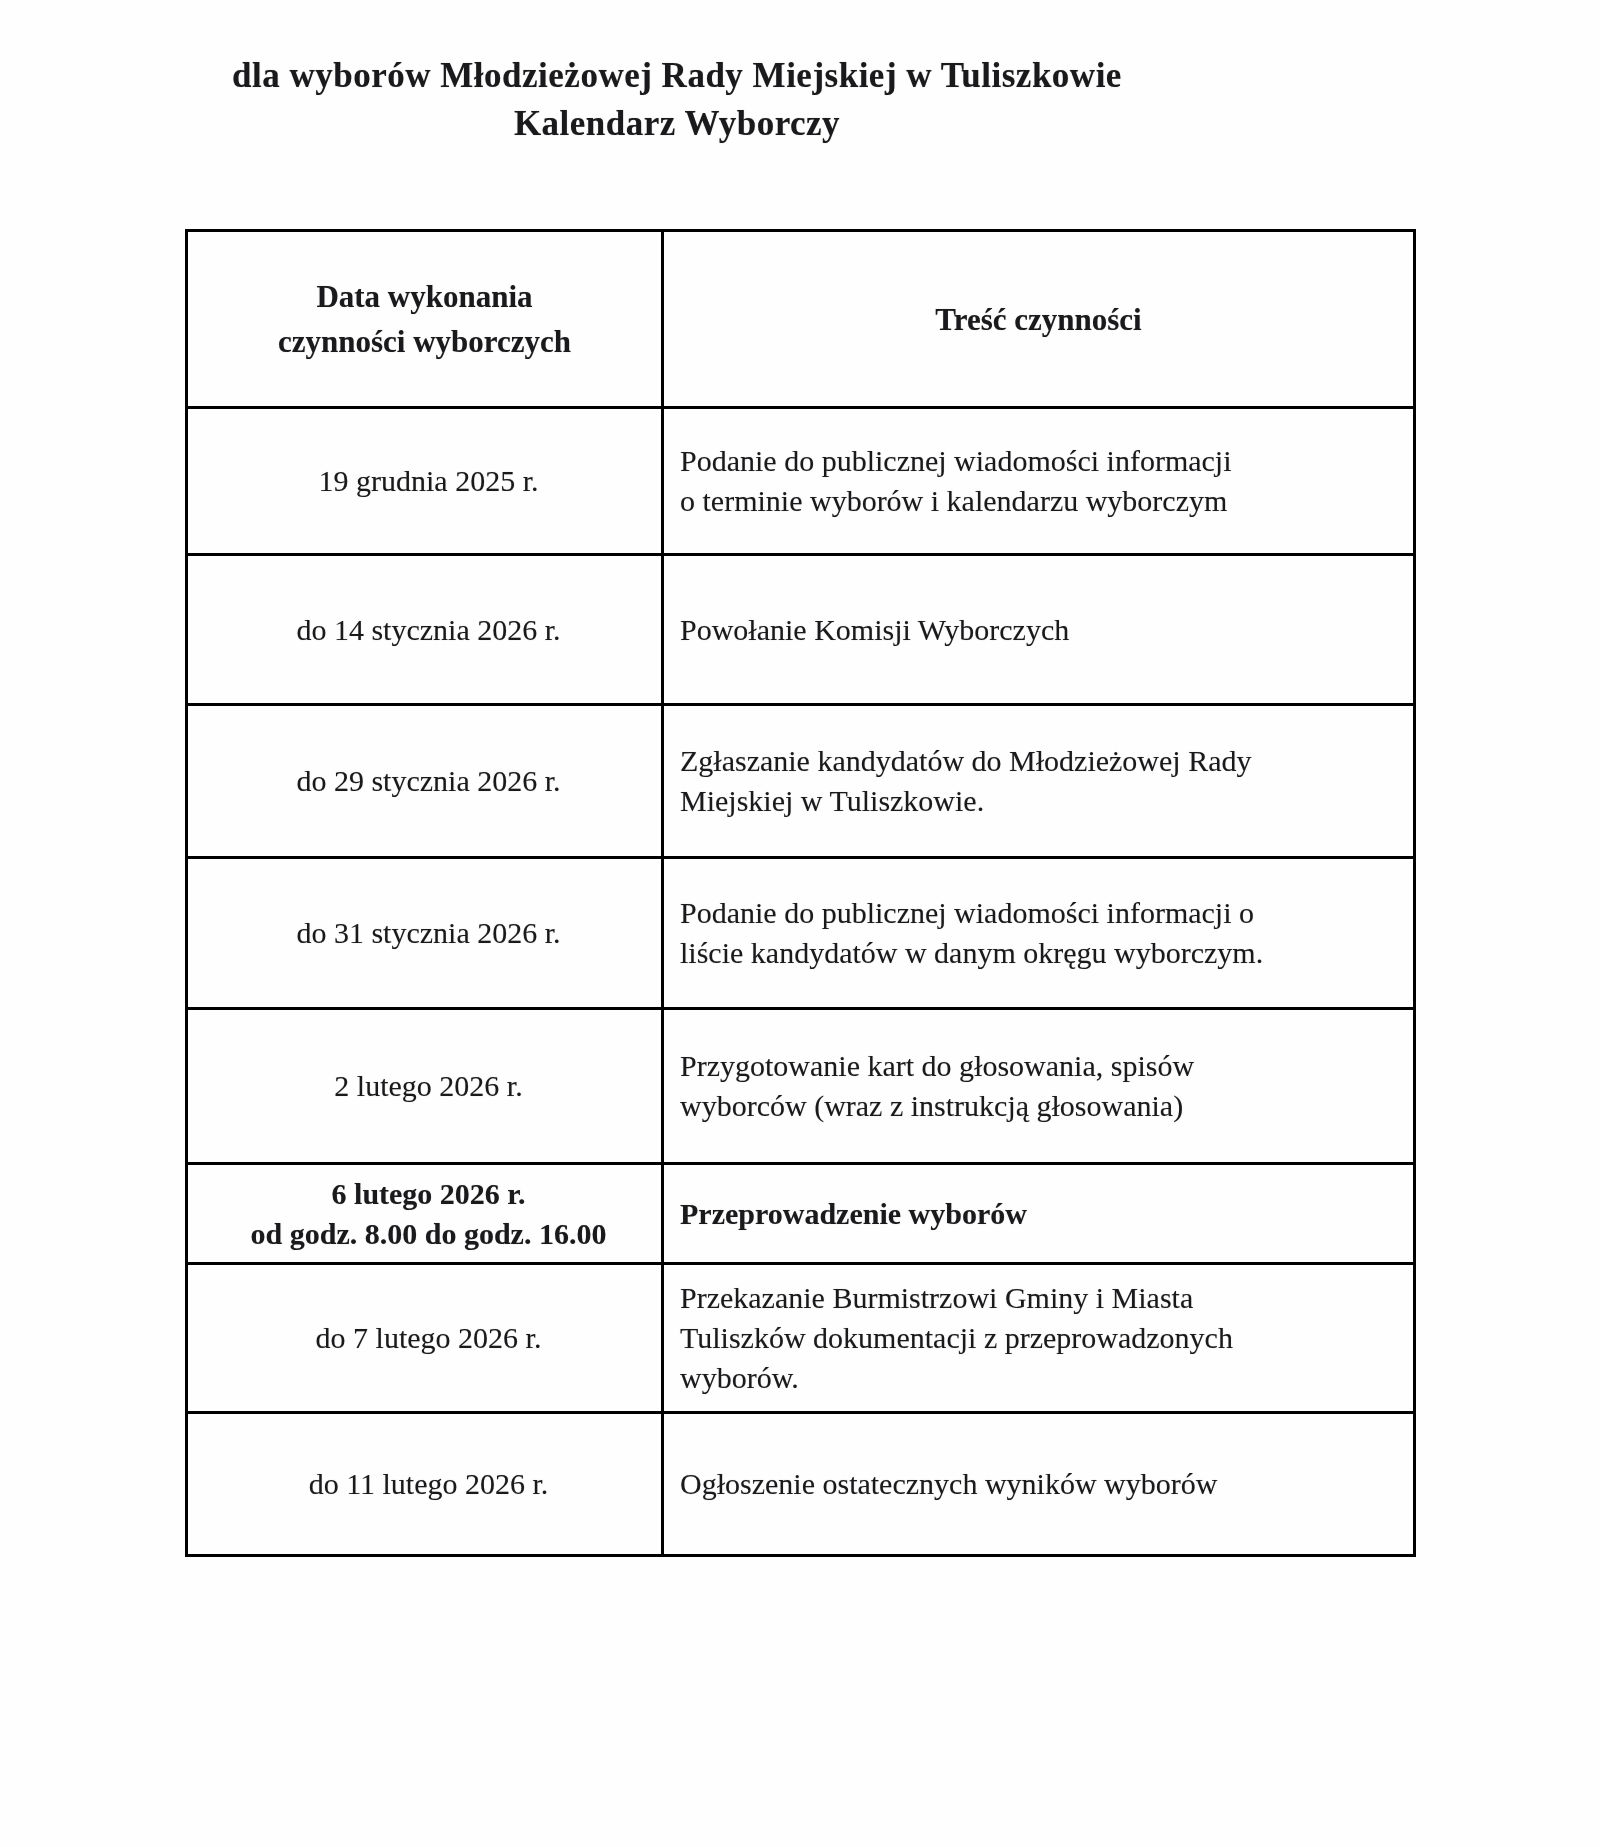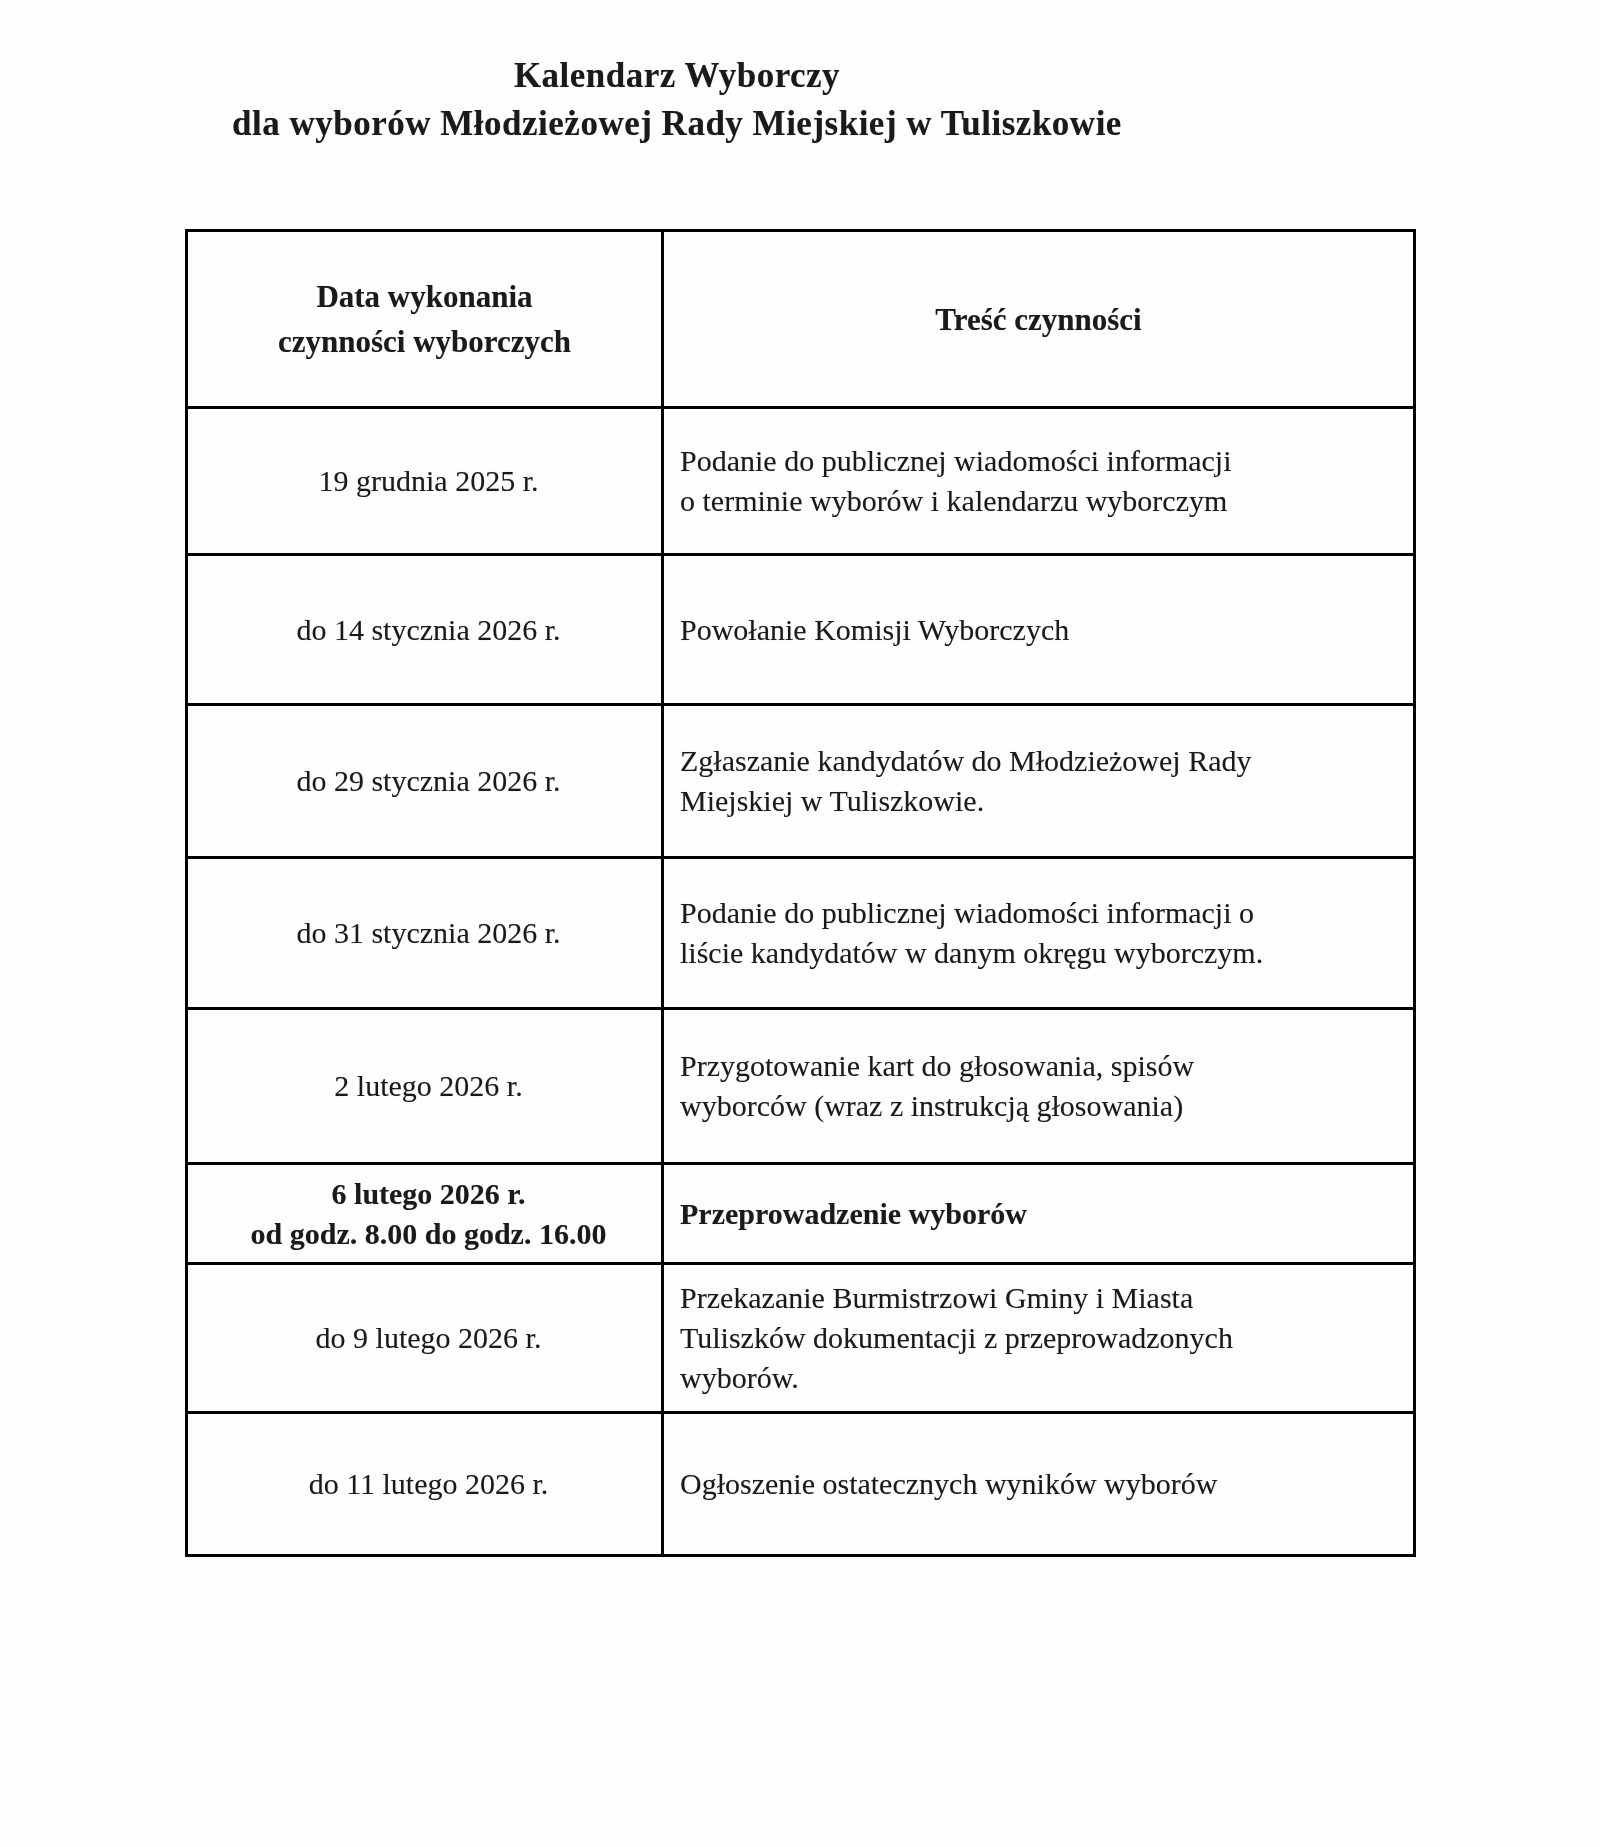--- a/index.html
+++ b/index.html
@@ -76,22 +76,22 @@
   tr.bold-row td {
     font-weight: bold;
   }
 </style>
 </head>
 <body>
 
 <div class="page">
 
   <div class="doc-title">
+    <div>dla wyborów Młodzieżowej Rady Miejskiej w Tuliszkowie</div>
     <div>Kalendarz Wyborczy</div>
-    <div>dla wyborów Młodzieżowej Rady Miejskiej w Tuliszkowie</div>
   </div>
 
   <table class="calendar-table">
     <colgroup>
       <col class="col-date">
       <col class="col-content">
     </colgroup>
     <thead>
       <tr class="header-row">
         <th class="header-cell">Data wykonania
@@ -123,21 +123,21 @@
         <td class="date-cell">2 lutego 2026 r.</td>
         <td class="content-cell">Przygotowanie kart do głosowania, spisów
 wyborców (wraz z instrukcją głosowania)</td>
       </tr>
       <tr class="r6 bold-row">
         <td class="date-cell">6 lutego 2026 r.
 od godz. 8.00 do godz. 16.00</td>
         <td class="content-cell">Przeprowadzenie wyborów</td>
       </tr>
       <tr class="r7">
-        <td class="date-cell">do 9 lutego 2026 r.</td>
+        <td class="date-cell">do 7 lutego 2026 r.</td>
         <td class="content-cell">Przekazanie Burmistrzowi Gminy i Miasta
 Tuliszków dokumentacji z przeprowadzonych
 wyborów.</td>
       </tr>
       <tr class="r8">
         <td class="date-cell">do 11 lutego 2026 r.</td>
         <td class="content-cell">Ogłoszenie ostatecznych wyników wyborów</td>
       </tr>
     </tbody>
   </table>

